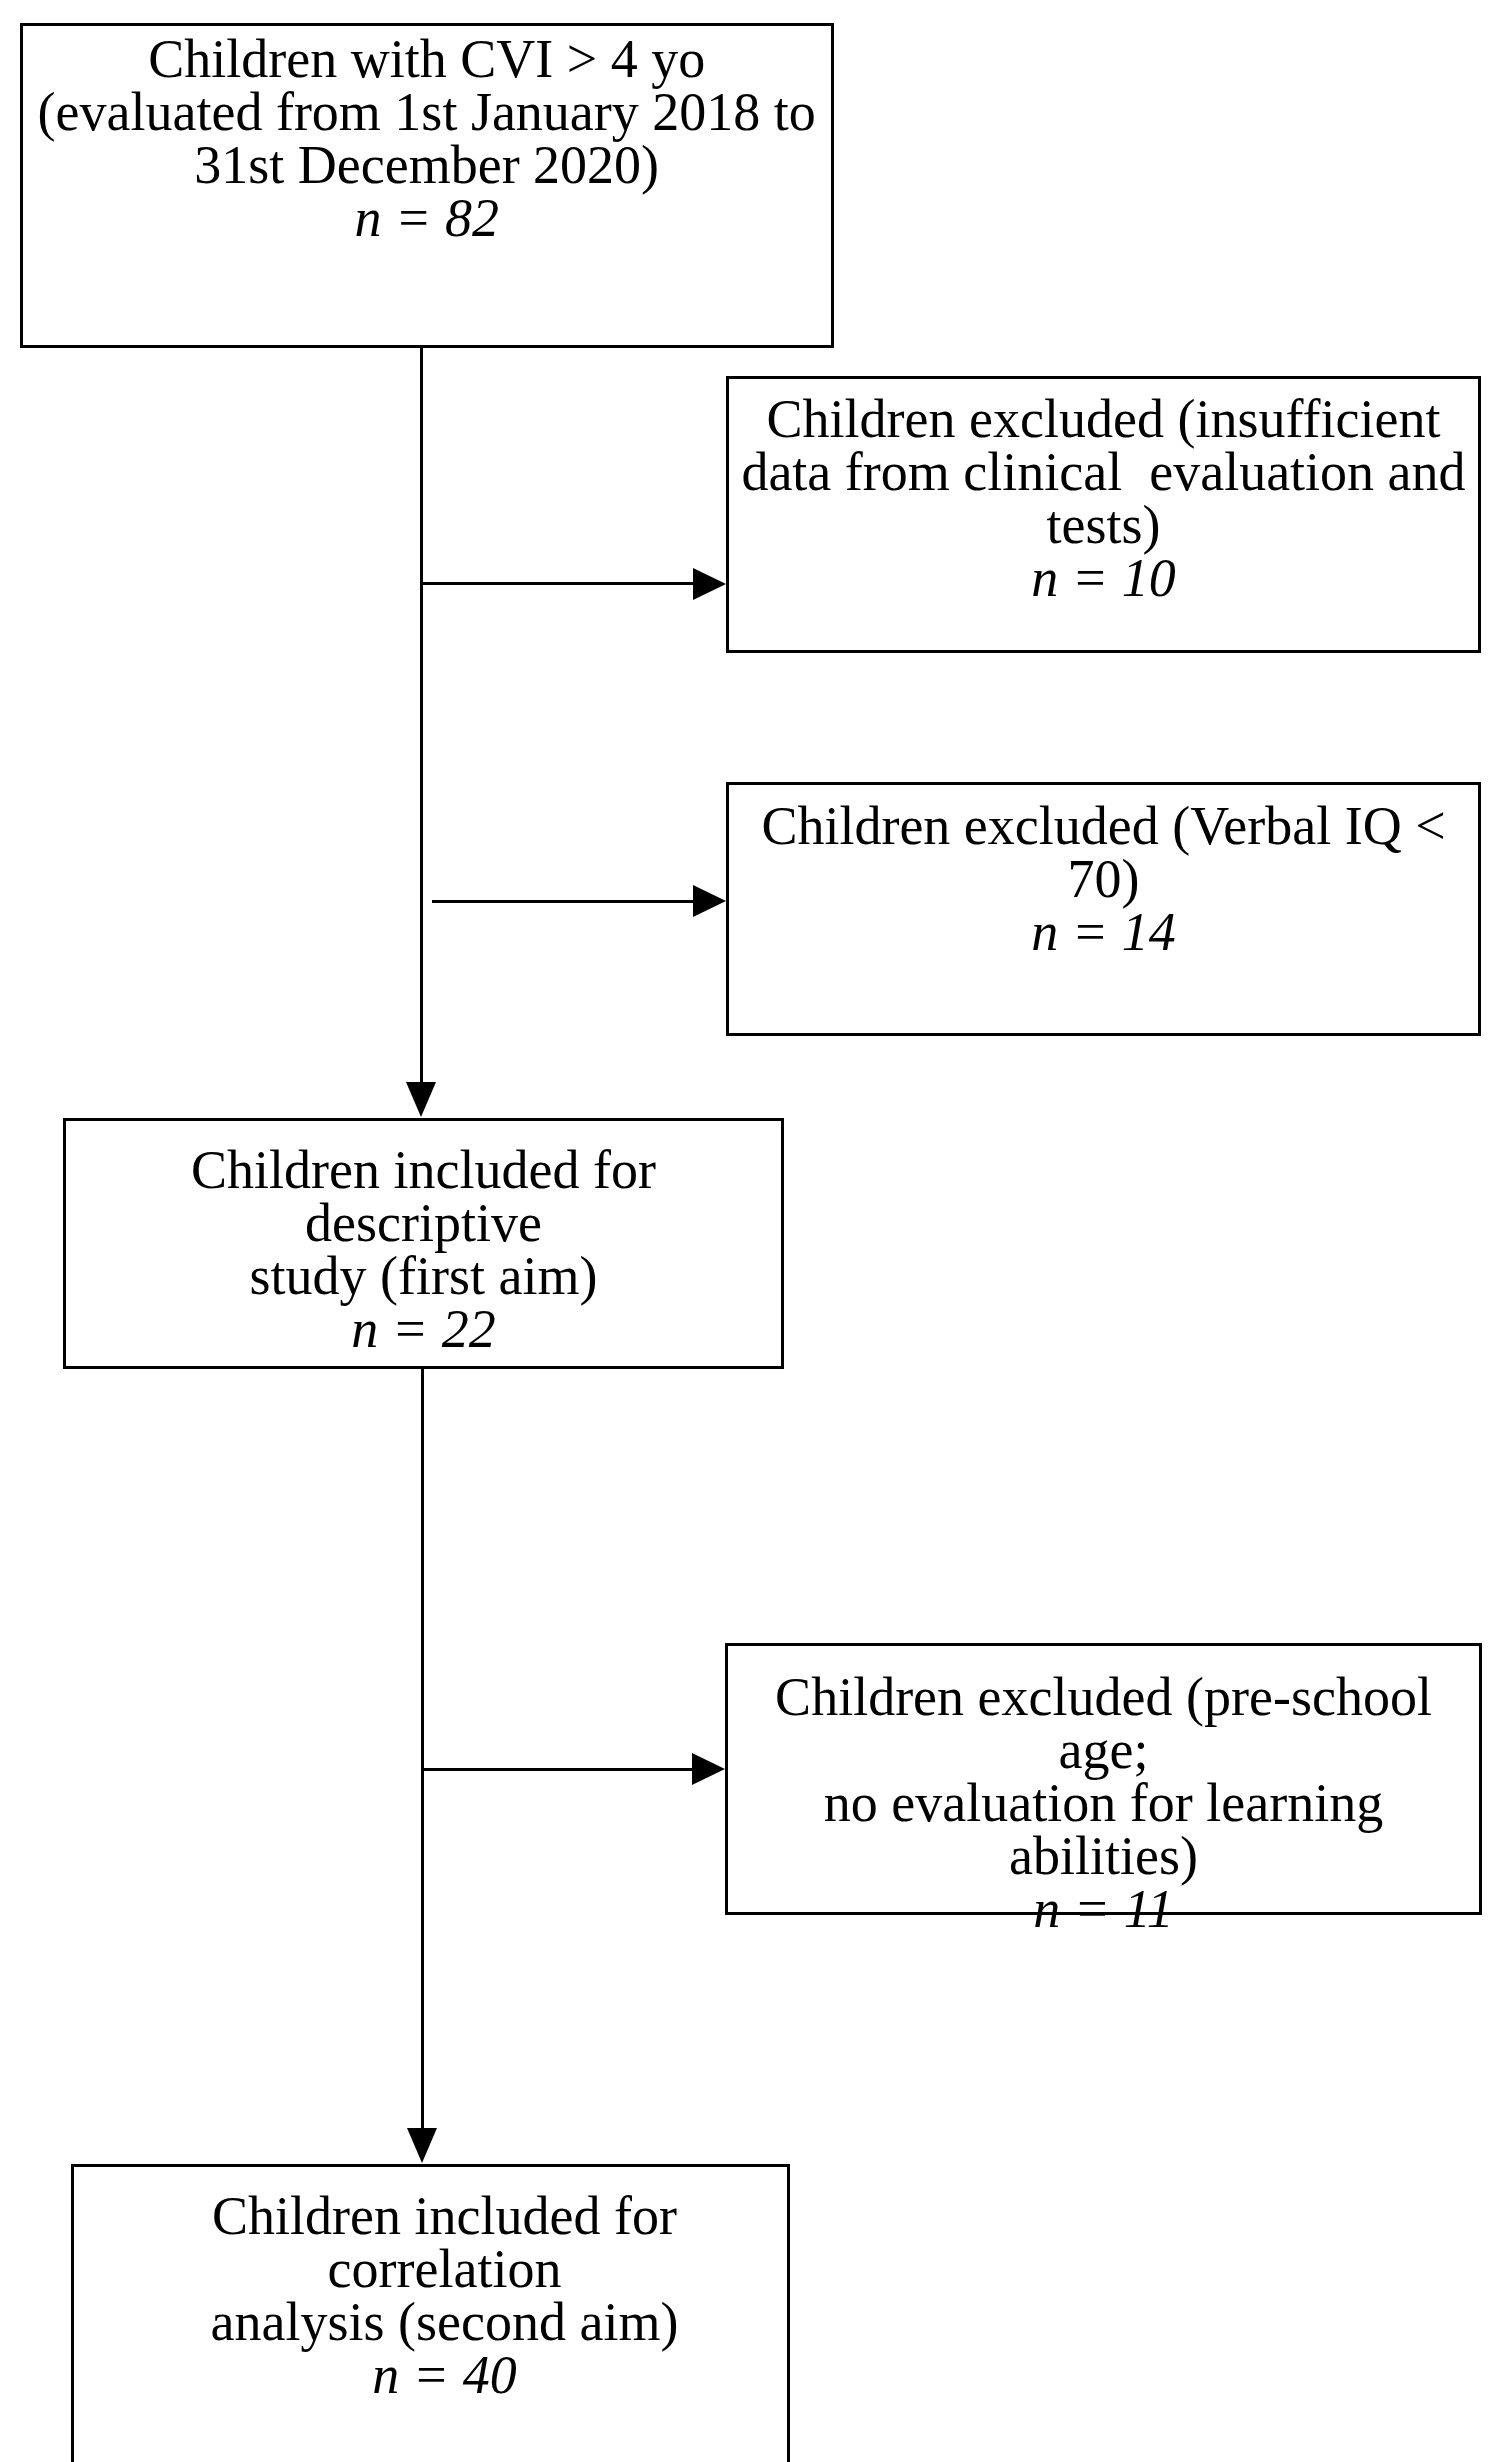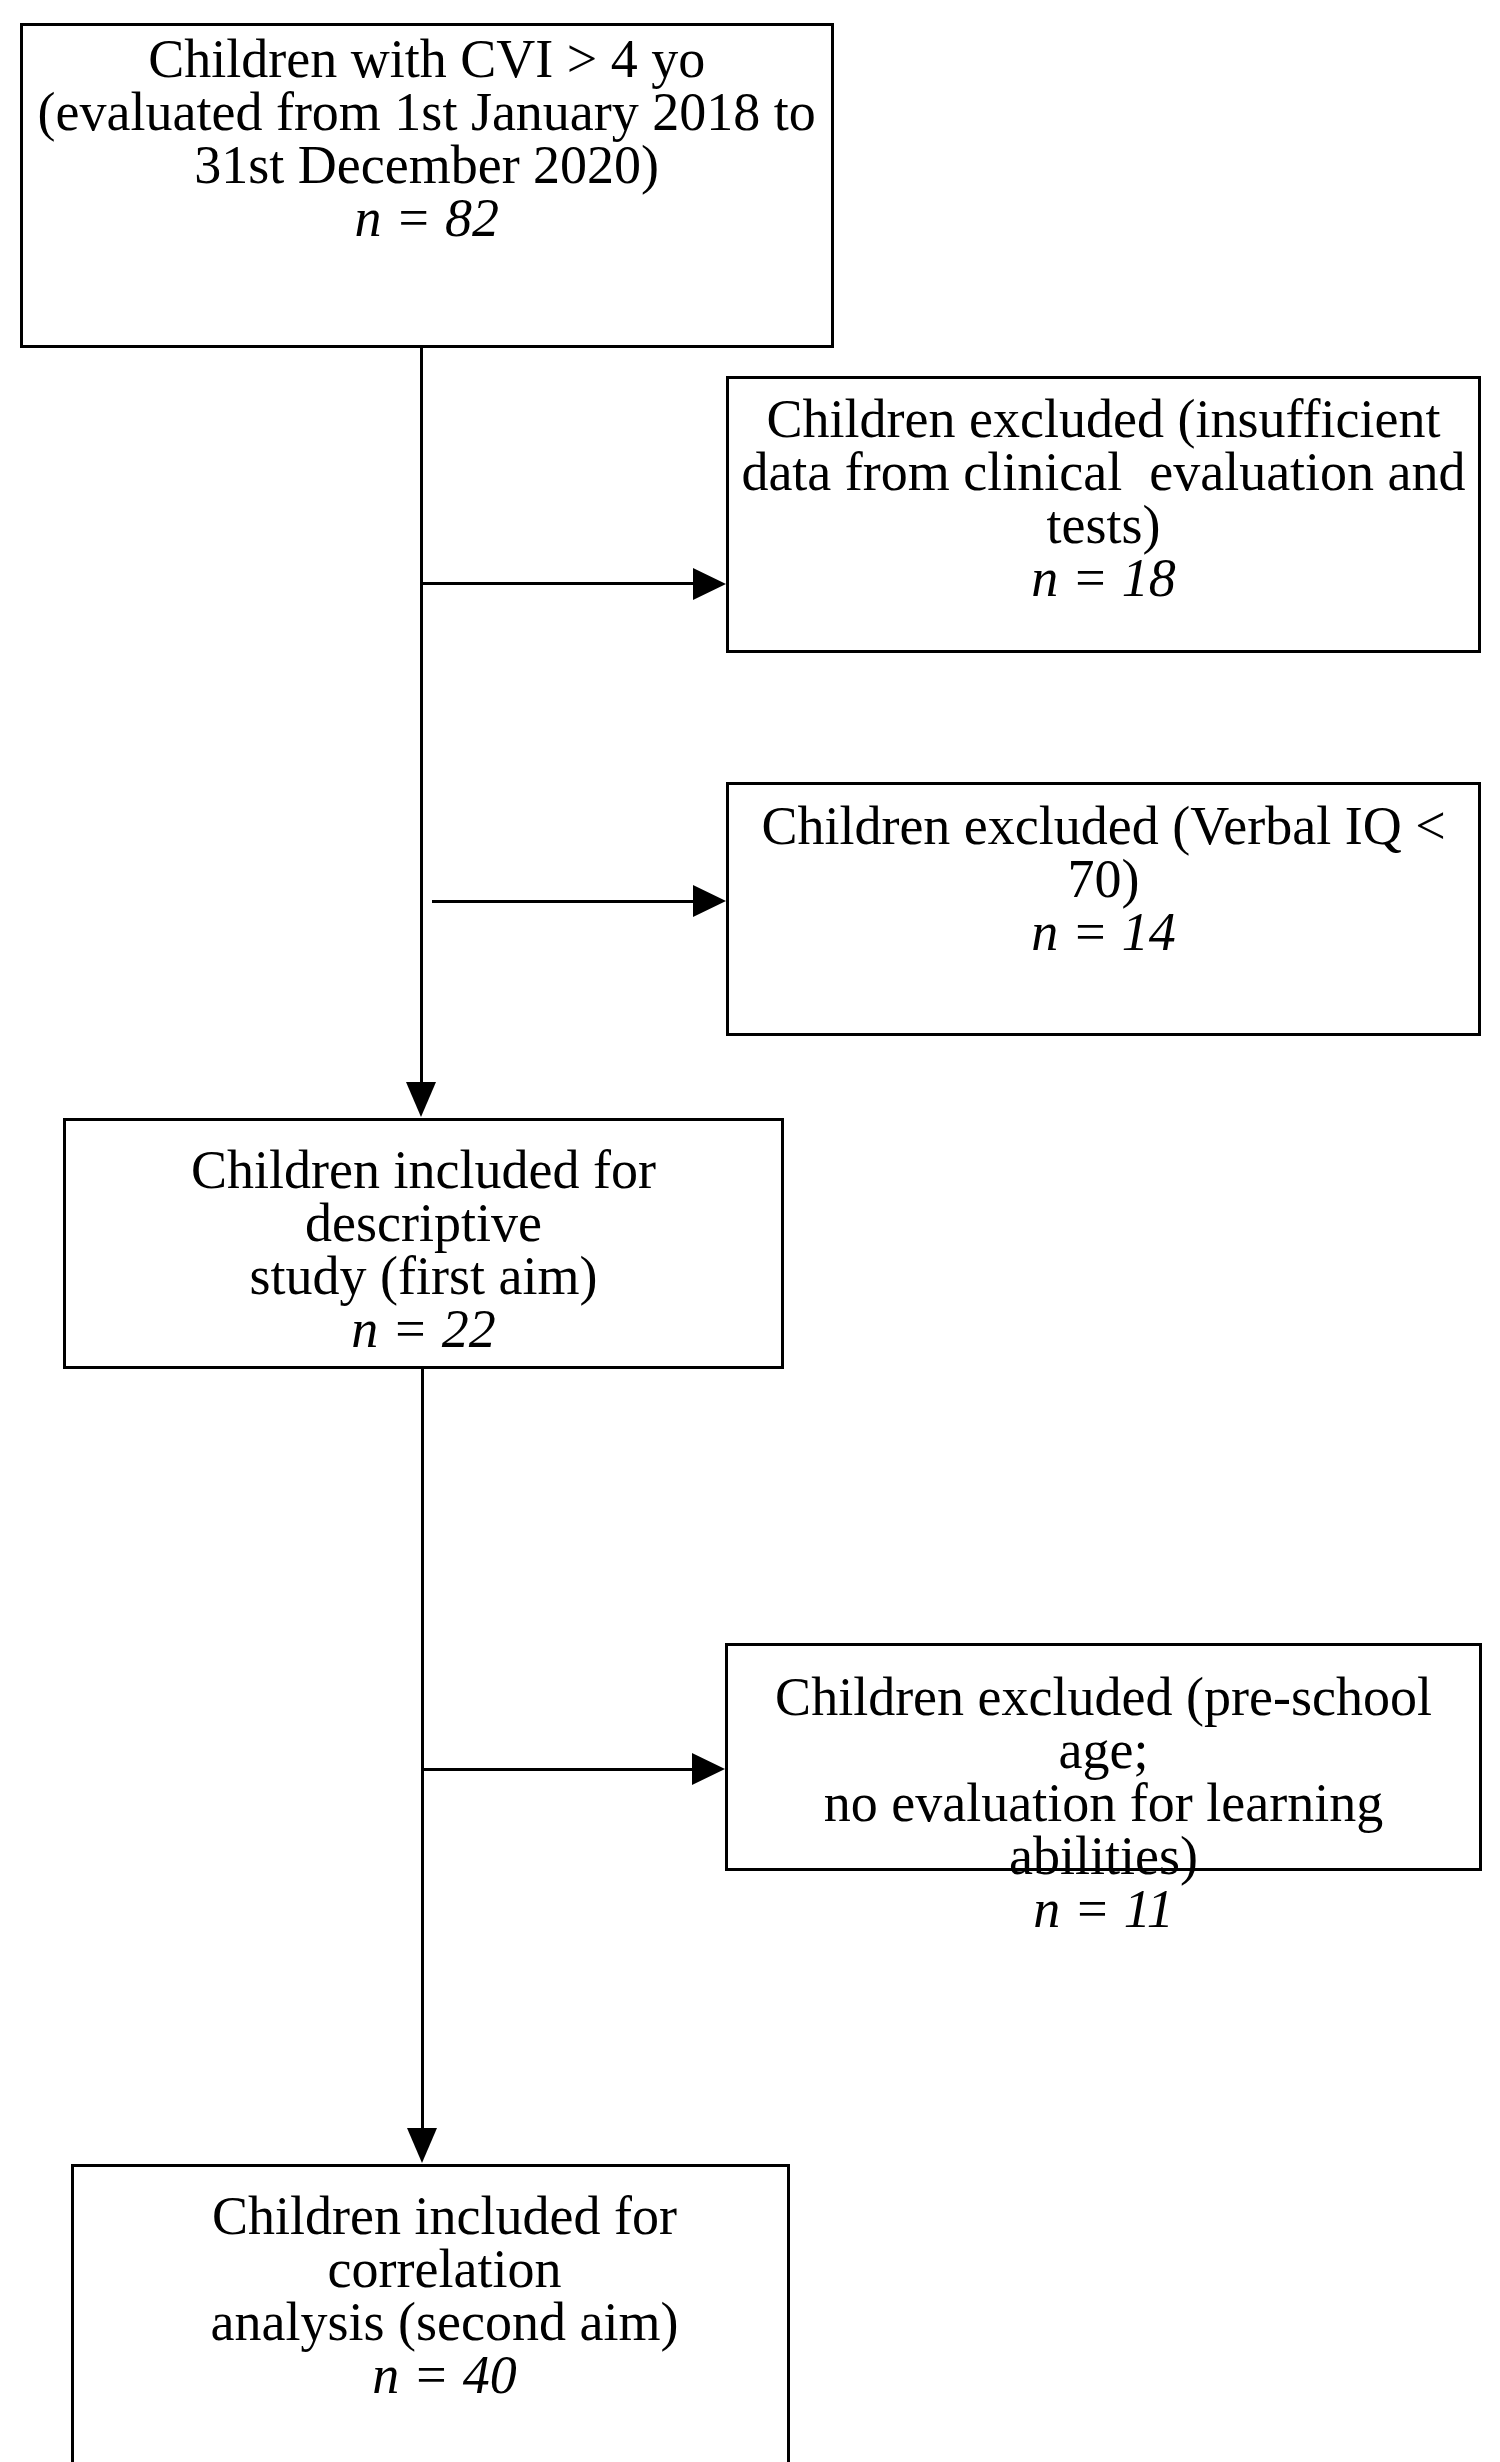--- a/index.html
+++ b/index.html
@@ -73,21 +73,21 @@
   <div class="vstem" style="left:420px; top:348px; height:734px;"></div>
   <div class="head-down" style="left:406px; top:1082px;"></div>
 
   <div class="hstem" style="left:421px; top:582px; width:272px;"></div>
   <div class="head-right" style="left:693px; top:568px;"></div>
 
   <div class="node" style="left:726px; top:376px; width:755px; height:277px; padding-top:14px;">
     <div class="node-text">Children excluded (insufficient
 data from clinical  evaluation and
 tests)</div>
-    <div class="node-n">n = 18</div>
+    <div class="node-n">n = 10</div>
   </div>
 
   <div class="hstem" style="left:432px; top:900px; width:261px;"></div>
   <div class="head-right" style="left:693px; top:885px;"></div>
 
   <div class="node" style="left:726px; top:782px; width:755px; height:254px; padding-top:15px;">
     <div class="node-text">Children excluded (Verbal IQ &lt; 70)</div>
     <div class="node-n">n = 14</div>
   </div>
 
@@ -96,21 +96,21 @@
 study (first aim)</div>
     <div class="node-n">n = 22</div>
   </div>
 
   <div class="vstem" style="left:421px; top:1369px; height:759px;"></div>
   <div class="head-down" style="left:407px; top:2128px;"></div>
 
   <div class="hstem" style="left:422px; top:1768px; width:270px;"></div>
   <div class="head-right" style="left:692px; top:1753px;"></div>
 
-  <div class="node" style="left:725px; top:1643px; width:757px; height:228px; padding-top:25px;">
+  <div class="node" style="left:725px; top:1643px; width:757px; height:272px; padding-top:25px;">
     <div class="node-text">Children excluded (pre-school age;
 no evaluation for learning abilities)</div>
     <div class="node-n">n = 11</div>
   </div>
 
   <div class="node" style="left:71px; top:2164px; width:719px; height:344px; padding-top:22.5px;padding-left:28px;">
     <div class="node-text">Children included for correlation
 analysis (second aim)</div>
     <div class="node-n">n = 40</div>
   </div>

